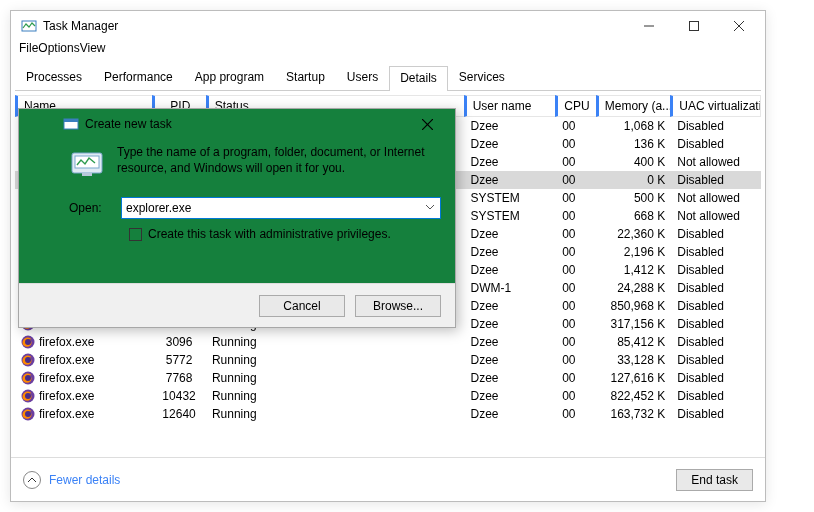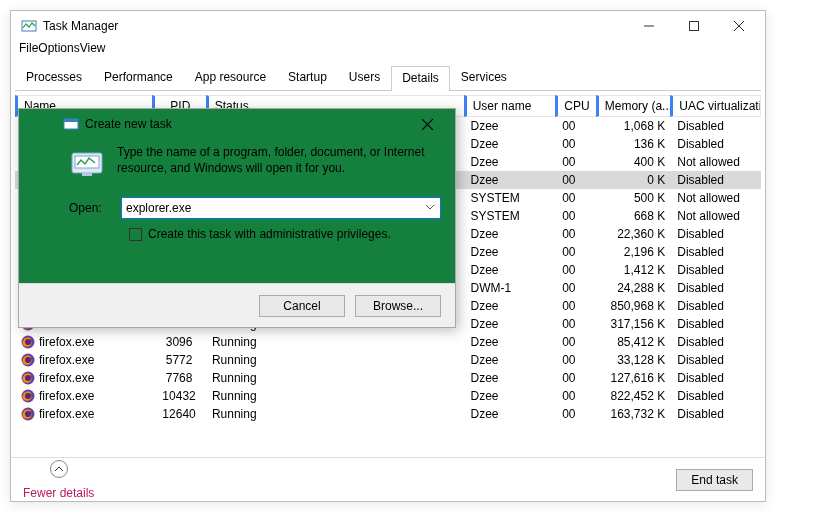--- a/index.html
+++ b/index.html
@@ -25,21 +25,21 @@
   .cell { padding: 0 6px; overflow: hidden; white-space: nowrap; }
   .c-name { width: 144px; display: flex; align-items: center; gap: 4px; }
   .c-pid  { width: 56px; text-align: center; }
   .c-stat { width: 272px; }
   .c-user { width: 96px; }
   .c-cpu  { width: 42px; text-align: left; }
   .c-mem  { width: 78px; text-align: right; }
   .c-uac  { width: 94px; }
   .proc-icon { width: 14px; height: 14px; flex: 0 0 14px; }
   .bottombar { position: absolute; left: 0; right: 0; bottom: 0; height: 44px; border-top: 1px solid #ddd; display: flex; align-items: center; padding: 0 12px; }
-  .fewer { display: flex; align-items: center; gap: 8px; font-size: 12px; color: #be185d; flex-direction: column; }
+  .fewer { display: flex; align-items: center; gap: 8px; font-size: 12px; color: #3b82f6; }
   .circle-up { width: 18px; height: 18px; border: 1px solid #888; border-radius: 50%; display: flex; align-items: center; justify-content: center; }
   .spacer { flex: 1; }
   .endtask { font-size: 12px; padding: 3px 14px; border: 1px solid #aaa; background: #e9e9e9; }
 
   
   .dialog { position: absolute; left: 18px; top: 108px; width: 438px; height: 220px; background: #15803d; border: 1px solid #a7a7a7; box-shadow: 3px 3px 12px rgba(0,0,0,0.25); padding-left: 36px; }
   .dlg-title { height: 30px; display: flex; align-items: center; padding: 0 8px; }
   .dlg-title-text { font-size: 12px; flex: 0 0 auto; margin-left: 6px; }
   .dlg-close { margin-left: auto; width: 40px; height: 28px; display: flex; align-items: center; justify-content: center; }
   .dlg-body { padding: 6px 14px 0 14px; }
@@ -91,21 +91,21 @@
 
   <div class="menubar">
     <span>File</span>
     <span>Options</span>
     <span>View</span>
   </div>
 
   <div class="tabs">
     <div class="tab">Processes</div>
     <div class="tab">Performance</div>
-    <div class="tab">App resource</div>
+    <div class="tab">App program</div>
     <div class="tab">Startup</div>
     <div class="tab">Users</div>
     <div class="tab active">Details</div>
     <div class="tab">Services</div>
   </div>
 
   <div class="details-area">
     <div class="grid-header">
       <div class="hcol c-name">Name</div>
       <div class="hcol c-pid">PID</div>

